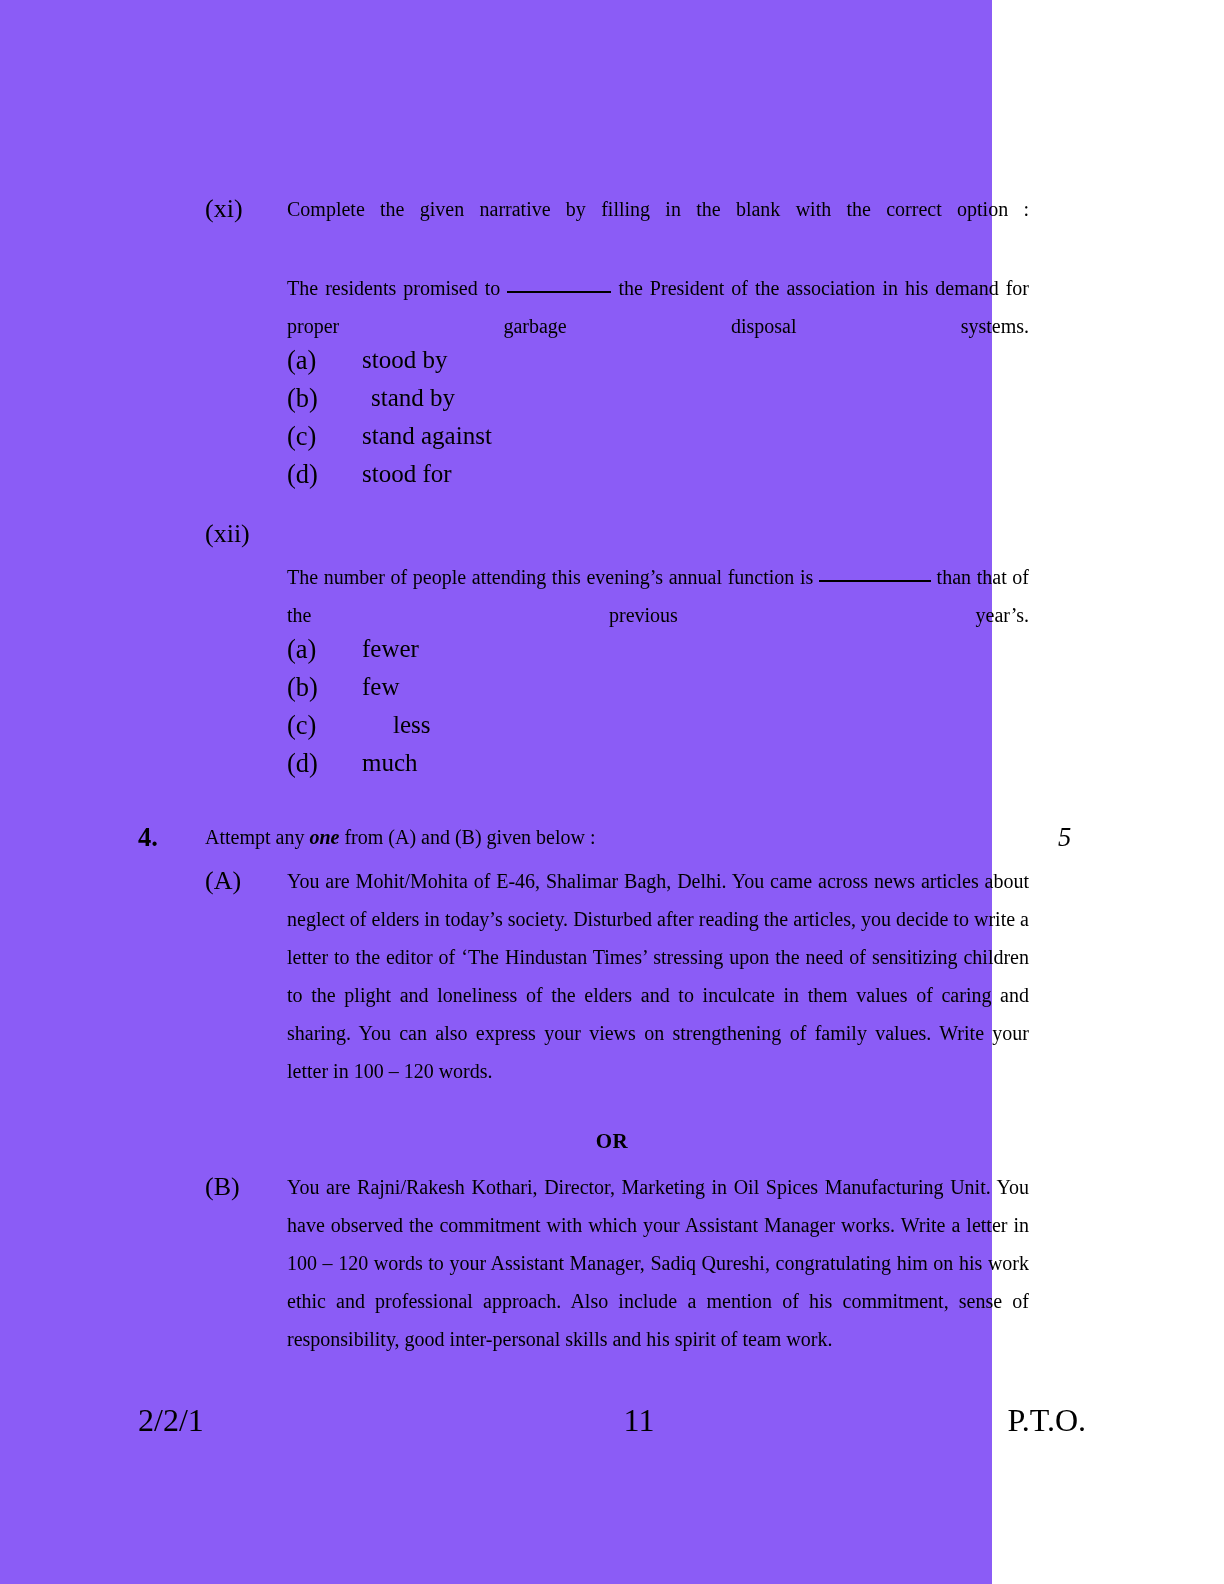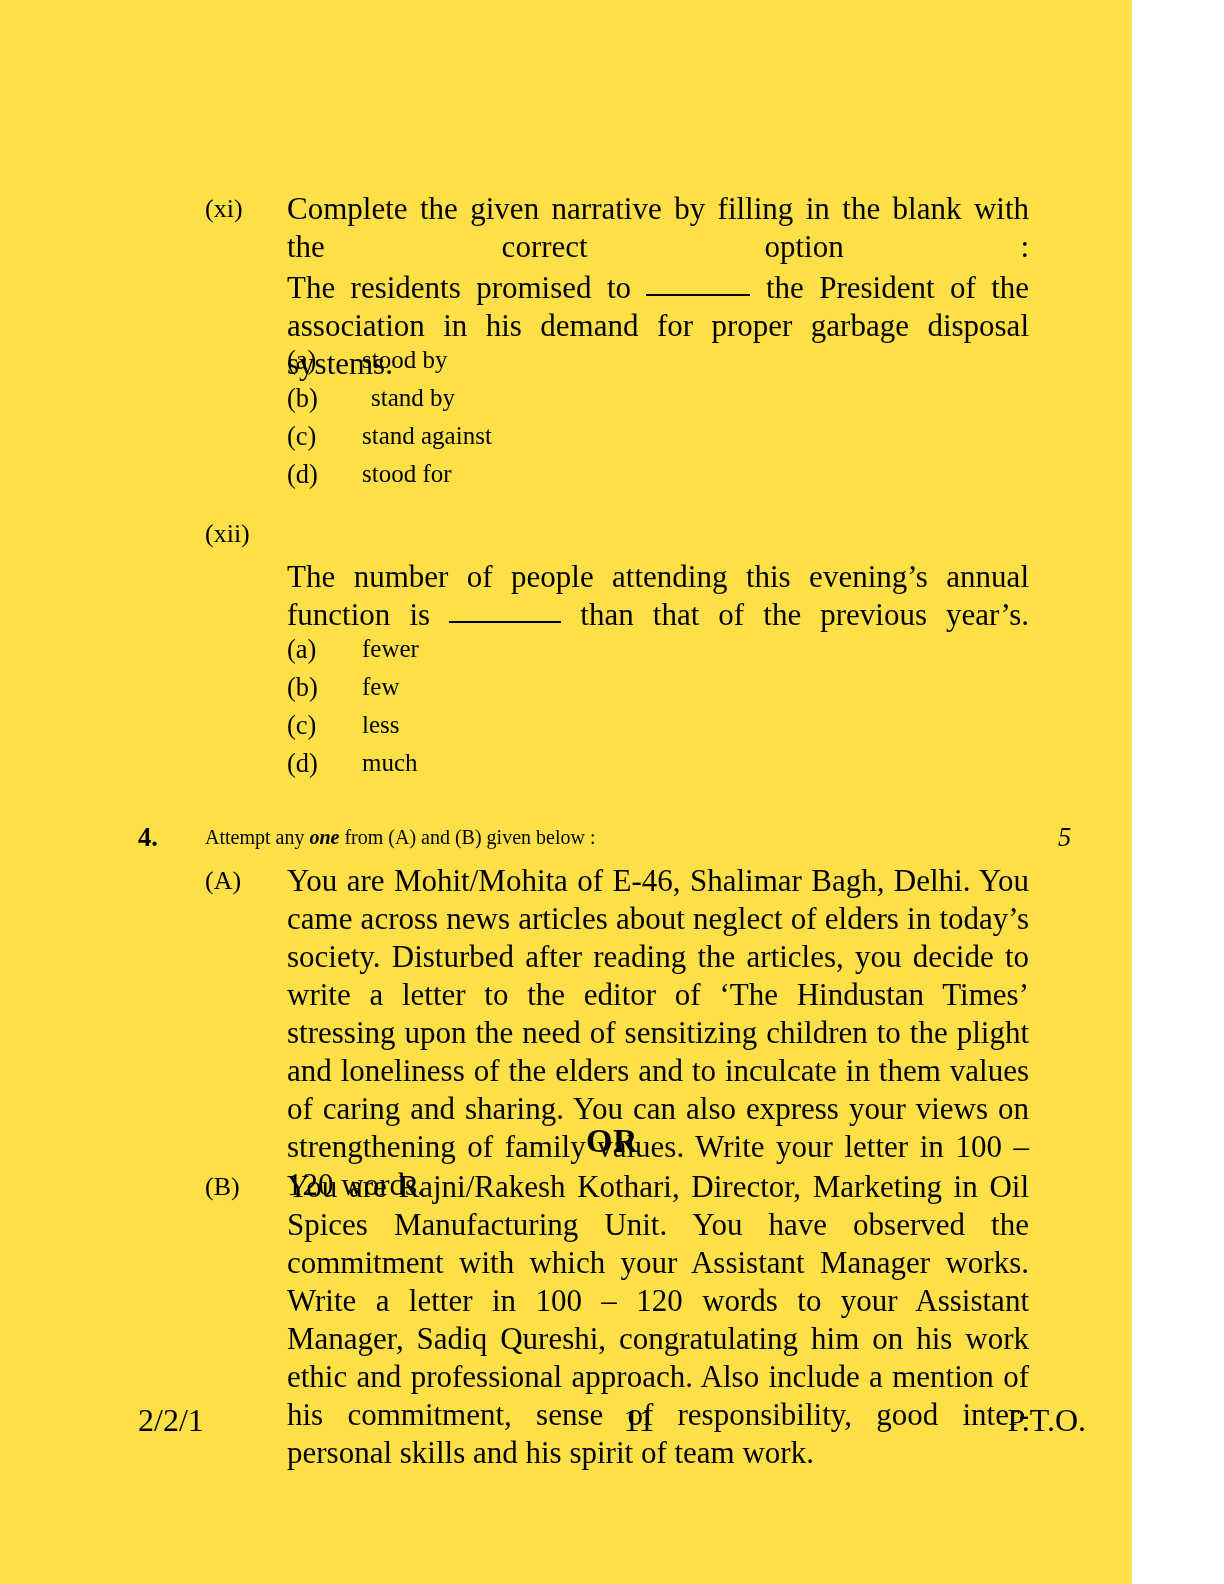--- a/index.html
+++ b/index.html
@@ -12,37 +12,37 @@
     height: 1584px;
     position: relative;
     font-family: "Liberation Serif", "DejaVu Serif", serif;
     color: #000000;
     overflow: hidden;
   }
 
   .page {
     position: absolute;
     left: 0; top: 0;
-    width: 1132px;
+    width: 992px;
     height: 1584px;
-    background: #fde047;
+    background: #8b5cf6;
   }
 
   .marker {
     position: absolute;
     font-size: 26px;
     line-height: 38px;
     white-space: nowrap;
   }
 
   .bodytext {
     position: absolute;
     left: 287px;
     width: 742px;
-    font-size: 31px;
+    font-size: 20px;
     line-height: 38px;
     text-align: justify;
     text-justify: inter-word;
   }
 
   
   .just-all {
     text-align: justify;
   }
   .just-all::after {
@@ -92,21 +92,21 @@
     font-size: 26.5px;
     line-height: 38px;
   }
 
   .orline {
     position: absolute;
     left: 0;
     width: 1224px;
     text-align: center;
     font-weight: bold;
-    font-size: 34px;
+    font-size: 21px;
     line-height: 38px;
     letter-spacing: 0.5px;
   }
 
   .blank {
     display: inline-block;
     border-bottom: 2.2px solid #000;
     vertical-align: 2px;
   }
   .blank.w1 { width: 104px; }
@@ -173,21 +173,21 @@
     <span>than that of the previous year’s.</span>
   </div>
 
   <div class="opt-label" style="top:630px;">(a)</div>
   <div class="opt-text" style="top:630px;">fewer</div>
 
   <div class="opt-label" style="top:668px;">(b)</div>
   <div class="opt-text" style="top:668px;">few</div>
 
   <div class="opt-label" style="top:706px;">(c)</div>
-  <div class="opt-text" style="top:706px;">less</div>
+  <div class="opt-text" style="top:706px;margin-left:31px;">less</div>
 
   <div class="opt-label" style="top:744px;">(d)</div>
   <div class="opt-text" style="top:744px;">much</div>
 
   <div class="qnum" style="top:818px;">4.</div>
 
   <div class="qhead" style="top:818px;">
     <span>Attempt any </span><b>one</b><span> from (A) and (B) given below :</span>
   </div>
 

